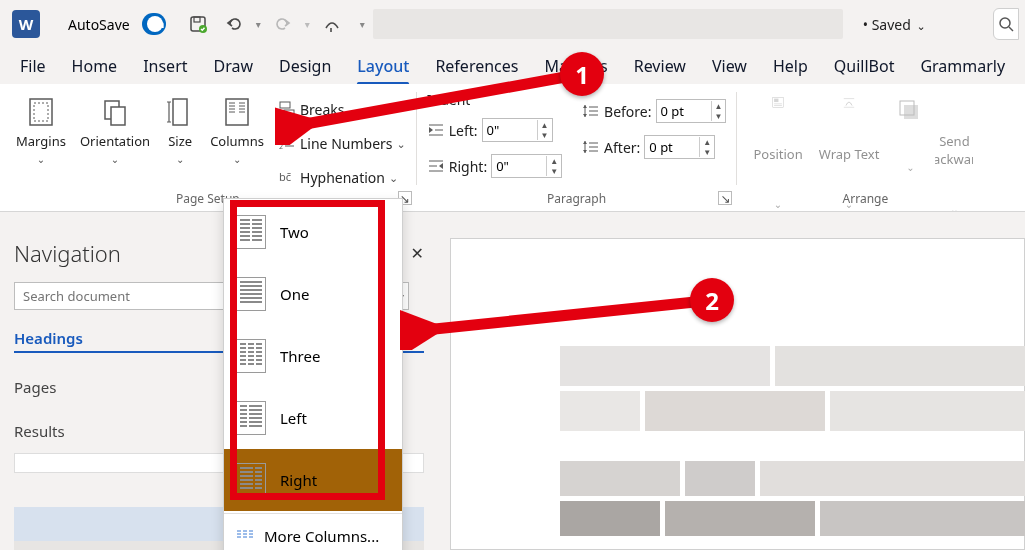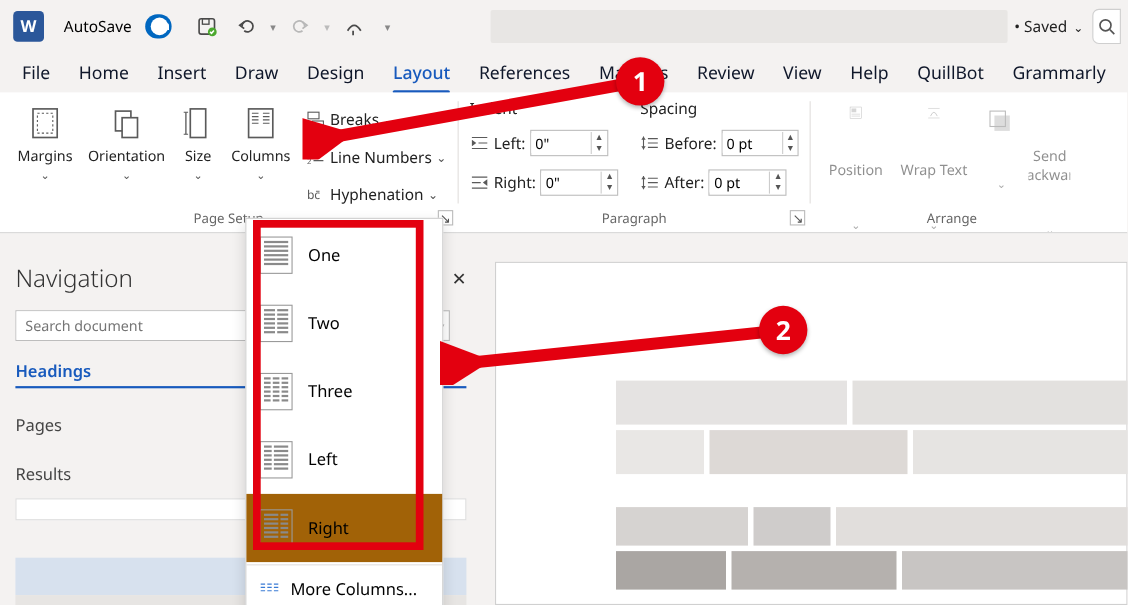--- a/index.html
+++ b/index.html
@@ -1,28 +1,28 @@
 <!DOCTYPE html>
 <html><head>
 <meta charset="utf-8">
 <style>
   * { box-sizing: border-box; font-family: "Segoe UI", system-ui, sans-serif; }
   body { margin: 0; width: 1025px; height: 550px; background: #f4f2f1; overflow: hidden; position: relative; }
 
   
   .titlebar { display: flex; align-items: center; height: 48px; padding: 0 6px; gap: 8px; }
   .logo { width: 28px; height: 28px; background: #2b579a; border-radius: 4px; display: flex; align-items: center; justify-content: center; color: #fff; font-weight: bold; font-size: 15px; margin-left:6px;}
-  .autosave-label { font-size: 14px; margin-left: 10px; }
+  .autosave-label { font-size: 14px; margin-left: 20px; }
   .toggle { width: 24px; height: 22px; background: #0067c0; border-radius: 11px; position: relative; margin-left: 4px; font-weight: bold; }
   .toggle .txt { color: #fff; font-size: 11px; position: absolute; left: 7px; top: 3px; }
   .toggle .knob { width: 16px; height: 16px; background: #fff; border-radius: 50%; position: absolute; right: 3px; top: 3px; }
   .qat { display: flex; align-items: center; gap: 8px; margin-left: 10px; }
   .qat-btn { width: 28px; height: 28px; display:flex; align-items:center; justify-content:center; color:#414141; }
   .qat-sep { color:#888; font-size:10px; }
-  .doc-title-area { flex: 1; display:flex; align-items:center; justify-content:flex-end; gap: 6px; }
+  .doc-title-area { flex: 1; display:flex; align-items:center; justify-content:flex-start; gap: 20px; }
   .doc-title-input { height: 30px; width: 470px; background: #e8e6e4; border: none; border-radius: 2px; }
   .saved { font-size: 14px; color: #222; }
   .saved .chev { font-size: 11px; margin-left: 2px; }
   .search-pill { width: 26px; height: 32px; border: 1px solid #cfcfcf; border-top-left-radius:6px; border-bottom-left-radius:6px; background:#fff; display:flex; align-items:center; justify-content:center; margin-left:auto;}
 
   
   .tabs { display: flex; gap: 26px; padding: 0 20px; height: 36px; align-items: center; font-size: 16px; position: relative; }
   .tab { color: #0f172a; cursor: pointer; }
   .tab.active { color: #185abd; position: relative; font-weight: 500;}
   .tab.active::after { content: ""; position: absolute; left: 0; right: 0; bottom: -8px; height: 3px; background: #185abd; border-radius: 2px; }
@@ -260,21 +260,20 @@
           <div class="spin">
               <input value="0&quot;" style="">
               <div class="stepper">
                 <span>▲</span>
                 <span>▼</span>
               </div>
             </div>
         </div>
       </div>
       <div>
-        <div class="group-header">Spacing</div>
         <div class="smallrow" style="margin-top:6px;">
           <svg width="18" height="18" viewBox="0 0 18 18">
               <line x1="7" y1="5" x2="16" y2="5" stroke="#5a5a5a"></line>
               <line x1="7" y1="9" x2="16" y2="9" stroke="#5a5a5a"></line>
               <line x1="7" y1="13" x2="16" y2="13" stroke="#5a5a5a"></line>
               <path d="M3 3 L1 6 L5 6 Z" fill="#5a5a5a"></path>
               <line x1="3" y1="3" x2="3" y2="15" stroke="#5a5a5a"></line>
               <path d="M3 15 L1 12 L5 12 Z" fill="#5a5a5a"></path>
             </svg>
           <span class="field-label">Before:</span>
@@ -354,43 +353,43 @@
   <div class="dd-item">
     <div class="col-icon">
         <div class="c">
           <div class="ln"></div>
           <div class="ln"></div>
           <div class="ln"></div>
           <div class="ln"></div>
           <div class="ln"></div>
           <div class="ln"></div>
         </div>
-      </div>
-    <span>One</span>
+        <div class="c">
+          <div class="ln"></div>
+          <div class="ln"></div>
+          <div class="ln"></div>
+          <div class="ln"></div>
+          <div class="ln"></div>
+          <div class="ln"></div>
+        </div>
+      </div>
+    <span>Two</span>
   </div>
   <div class="dd-item">
     <div class="col-icon">
         <div class="c">
           <div class="ln"></div>
           <div class="ln"></div>
           <div class="ln"></div>
           <div class="ln"></div>
           <div class="ln"></div>
           <div class="ln"></div>
         </div>
-        <div class="c">
-          <div class="ln"></div>
-          <div class="ln"></div>
-          <div class="ln"></div>
-          <div class="ln"></div>
-          <div class="ln"></div>
-          <div class="ln"></div>
-        </div>
-      </div>
-    <span>Two</span>
+      </div>
+    <span>One</span>
   </div>
   <div class="dd-item">
     <div class="col-icon">
         <div class="c">
           <div class="ln"></div>
           <div class="ln"></div>
           <div class="ln"></div>
           <div class="ln"></div>
           <div class="ln"></div>
           <div class="ln"></div>

